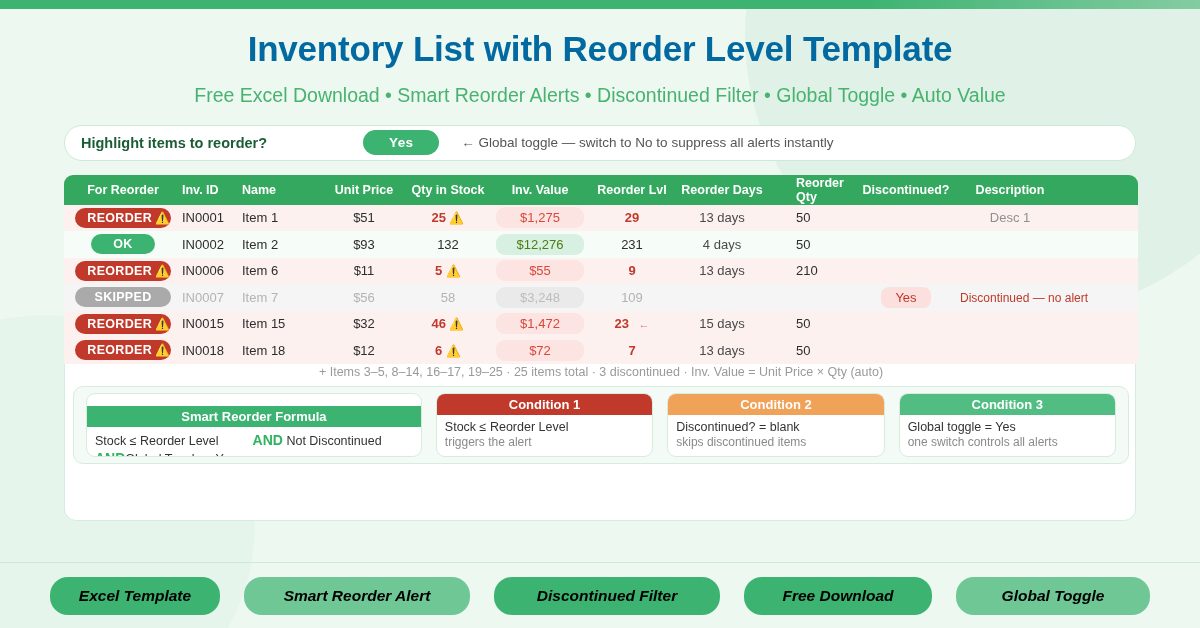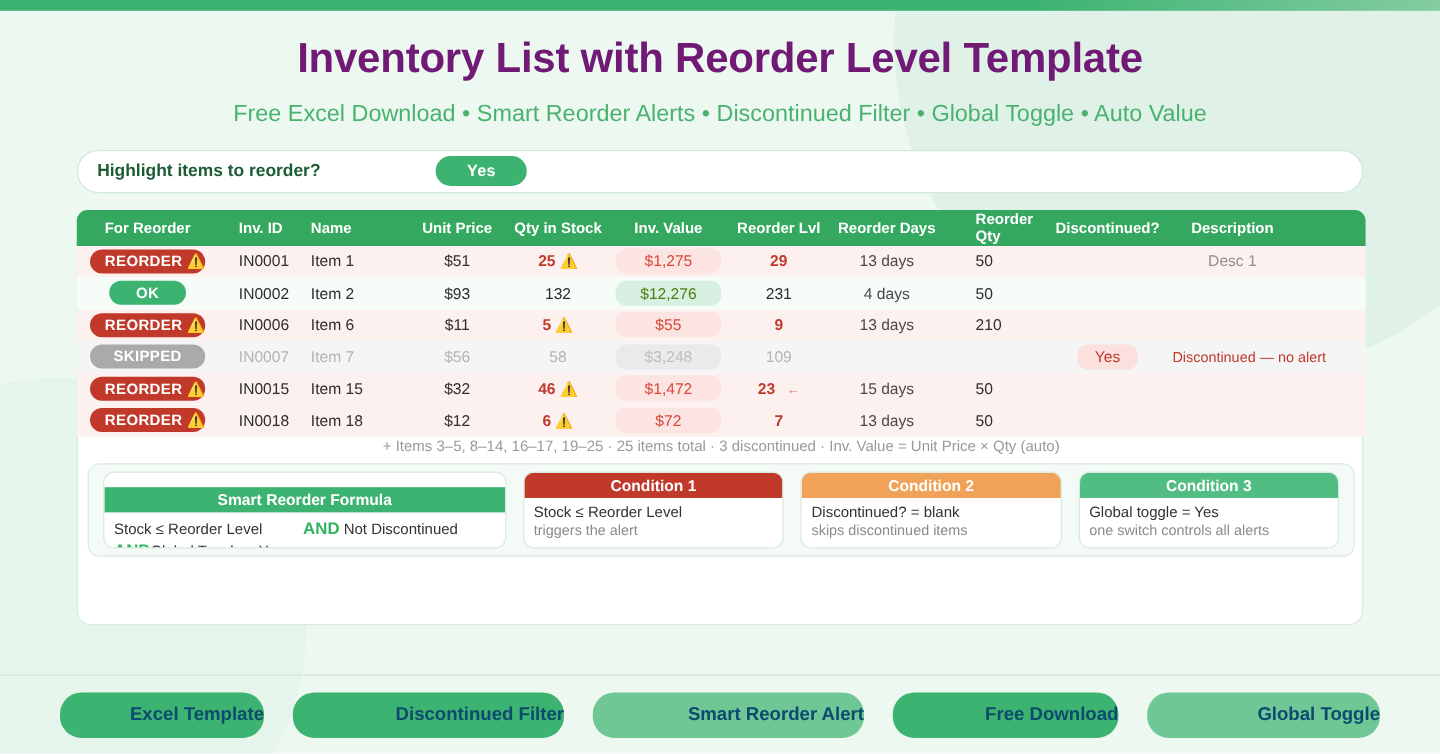--- a/index.html
+++ b/index.html
@@ -19,21 +19,21 @@
   .blob-tr { width: 560px; height: 560px; right: -105px; top: -245px; background: #e0f2e7; }
   .blob-bl { width: 420px; height: 420px; left: -165px; top: 315px; background: #e6f5ec; }
   .topbar {
     position: absolute; left: 0; top: 0; width: 1200px; height: 9px;
     background: linear-gradient(90deg, #3cb371 0%, #3cb371 72%, #84ccA2 100%);
   }
 
   
   .hero { position: relative; padding-top: 30px; text-align: center; }
   .title {
-    font-size: 35px; font-weight: bold; color: #701a75;
+    font-size: 35px; font-weight: bold; color: #0369a1;
     letter-spacing: -0.2px; line-height: 1.1;
   }
   .subtitle {
     margin-top: 15px; font-size: 19.5px; color: #49b26f;
     font-weight: normal;
   }
 
   
   .toggle-bar {
     position: relative;
@@ -73,21 +73,21 @@
   .trow {
     display: flex; align-items: center; height: 26.5px;
     font-size: 13px; color: #2d2d2d;
   }
   .trow.alert { background: #fdf1f0; }
   .trow.ok    { background: #f6fcf8; }
   .trow.skip  { background: #f4f5f4; color: #b3b3b3; }
 
   
   .c0 { width: 118px; text-align: center; }
-  .c1 { width: 60px;  text-align: left; margin-left: 17px; }
+  .c1 { width: 60px;  text-align: left; }
   .c2 { width: 82px;  text-align: left; }
   .c3 { width: 80px;  text-align: center; }
   .c4 { width: 88px;  text-align: center; }
   .c5 { width: 96px;  text-align: center; }
   .c6 { width: 88px;  text-align: center; }
   .c7 { width: 92px;  text-align: center; }
   .c8 { width: 84px;  text-align: left; padding-left: 28px; }
   .c9 { width: 108px; text-align: center; }
   .c10{ width: 100px; text-align: center; white-space: nowrap; }
 
@@ -161,23 +161,24 @@
   
   .fsep {
     position: absolute; left: 0; top: 562px; width: 1200px; height: 1px;
     background: #cfe7da;
   }
   .footer {
     position: absolute; left: 0; top: 563px; width: 1200px; height: 65px;
     display: flex; align-items: center; justify-content: center; gap: 24px;
   }
   .fbtn {
-    color: #0c4a6e; font-size: 15.5px; font-weight: bold;
-    padding: 10px 0; border-radius: 18px; text-align: right;
+    color: #000000; font-size: 15.5px; font-weight: bold;
+    padding: 10px 0; border-radius: 18px; text-align: center;
     min-width: 170px;
+    font-style: italic;
   }
   .fbtn.dark  { background: #3cb371; }
   .fbtn.light { background: #6ec795; }
   .fbtn.w1 { width: 170px; }
   .fbtn.w2 { width: 226px; }
   .fbtn.w3 { width: 226px; }
   .fbtn.w4 { width: 194px; }
   .fbtn.w5 { width: 188px; }
 </style>
 </head>
@@ -190,20 +191,21 @@
   <div class="topbar"></div>
 
   <div class="hero">
     <div class="title">Inventory List with Reorder Level Template</div>
     <div class="subtitle">Free Excel Download • Smart Reorder Alerts • Discontinued Filter • Global Toggle • Auto Value</div>
   </div>
 
   <div class="toggle-bar">
     <span class="toggle-label">Highlight items to reorder?</span>
     <span class="toggle-pill">Yes</span>
+    <span class="toggle-note">← Global toggle — switch to No to suppress all alerts instantly</span>
   </div>
 
   <div class="card">
 
     <div class="tbl">
       <div class="thead">
         <div class="c0">For Reorder</div>
         <div class="c1">Inv. ID</div>
         <div class="c2">Name</div>
         <div class="c3">Unit Price</div>
@@ -326,19 +328,19 @@
             <div class="f-line1">Global toggle = Yes</div>
             <div class="f-line2">one switch controls all alerts</div>
           </div>
         </div>
       </div>
   </div>
 
   <div class="fsep"></div>
   <div class="footer" id="footer">
       <div class="fbtn dark w1">Excel Template</div>
+      <div class="fbtn light w2">Smart Reorder Alert</div>
       <div class="fbtn dark w3">Discontinued Filter</div>
-      <div class="fbtn light w2">Smart Reorder Alert</div>
       <div class="fbtn dark w5">Free Download</div>
       <div class="fbtn light w4">Global Toggle</div>
     </div>
 
 </div>
 
 </body></html>

